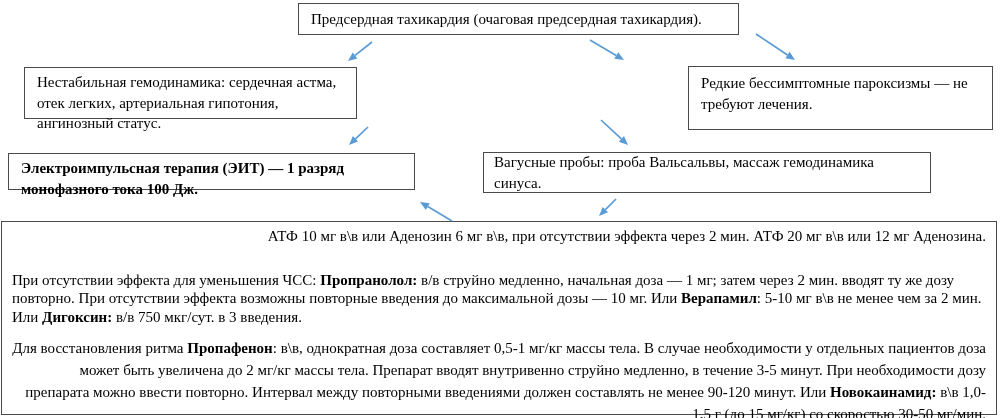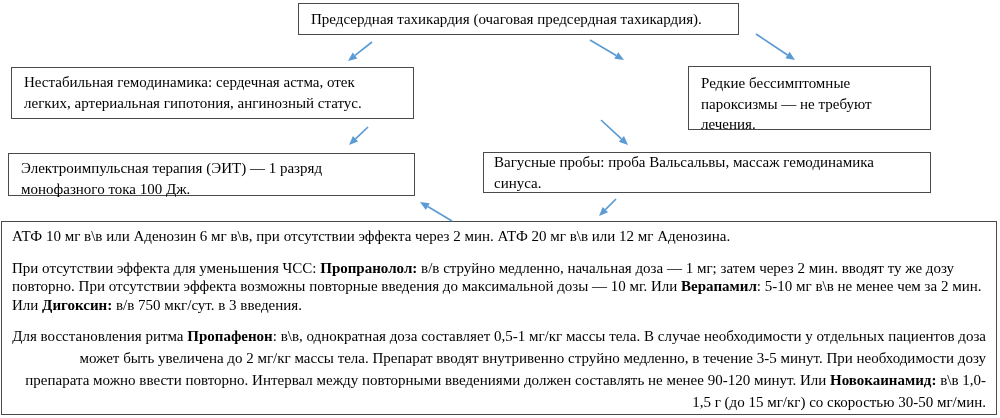--- a/index.html
+++ b/index.html
@@ -10,31 +10,31 @@
     position:relative; width:1000px; height:418px; background:var(--bg);
     font-family:"Liberation Serif","DejaVu Serif",serif; color:var(--text);
     overflow:hidden;
   }
   .box{
     position:absolute; border:1.5px solid var(--border); background:#fff;
     font-size:15px; line-height:1.38; padding:4px 12px; box-sizing:border-box;
   }
   .box.center-v{display:flex; align-items:center;}
   #top-box{left:298px; top:3px; width:441px; height:32px;}
-  #unstable-box{left:11px; top:67px; width:403px; height:52px;}
+  #unstable-box{left:24px; top:67px; width:333px; height:52px;}
   #stable-box{left:468px; top:70px; width:192px; height:38px;}
-  #rare-box{left:688px; top:66px; width:243px; height:64px; align-items:flex-start; padding-top:6px;}
-  #eit-box{left:8px; top:153px; width:407px; height:43px;}
+  #rare-box{left:688px; top:66px; width:305px; height:64px; align-items:flex-start; padding-top:6px;}
+  #eit-box{left:8px; top:153px; width:407px; height:37px;font-weight:bold;}
   #vagal-box{left:483px; top:152px; width:448px; height:41px; padding:4px 10px;}
   #bottom-box{
     left:1px; top:221px; width:996px; height:194px;
     padding:5px 10px 6px 10px; font-size:15px;
   }
   #bottom-box p{margin:0 0 11px 0; text-align:left;}
-  #bottom-box p.p1{line-height:1.3; margin-bottom:12px;}
+  #bottom-box p.p1{line-height:1.3; margin-bottom:24px;text-align:right;}
   #bottom-box p.p2{line-height:1.24; }
   #bottom-box p.p3{line-height:1.47; margin-bottom:0;text-align:right;}
   #bottom-box b{font-weight:bold;}
   #arrow-layer{position:absolute; left:0; top:0; width:1000px; height:418px; pointer-events:none;}
   #arrow-layer line{stroke:var(--arrow); stroke-width:1.7; fill:none;}
   #arrow-layer polygon{fill:var(--arrow); stroke:none;}
 </style>
 </head>
 <body>
 

